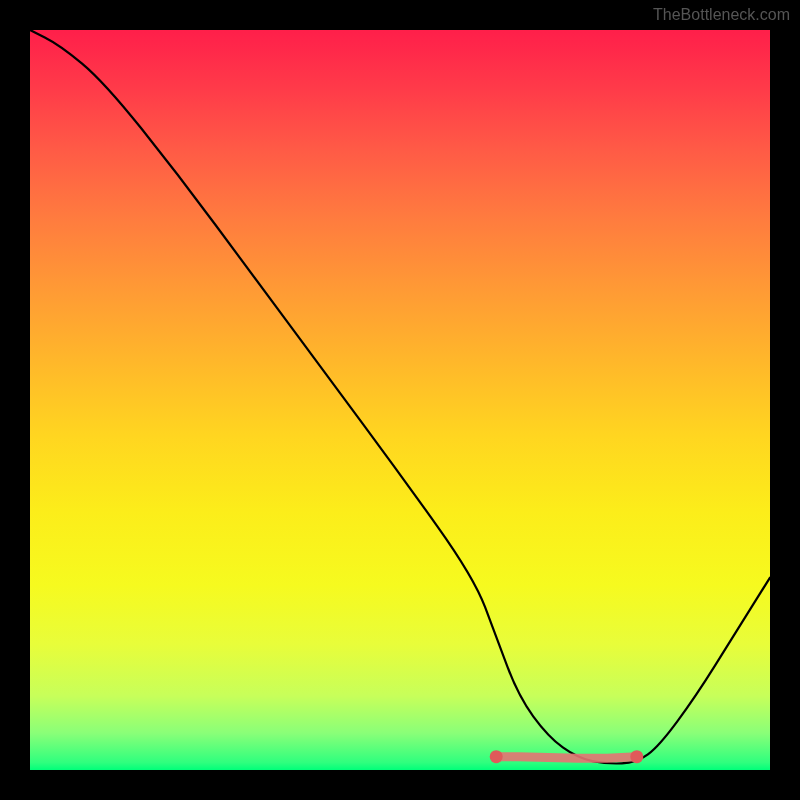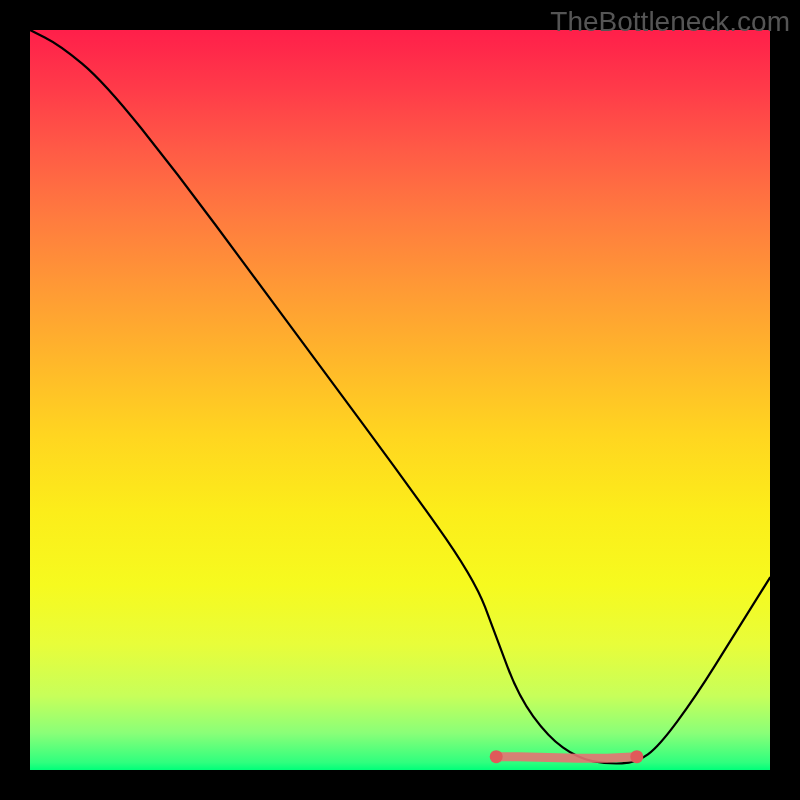--- a/index.html
+++ b/index.html
@@ -8,21 +8,21 @@
     height: 800px;
     background: #000;
     position: relative;
     font-family: Arial, sans-serif;
   }
   .watermark {
     position: absolute;
     top: 6px;
     right: 10px;
     color: #555;
-    font-size: 28px;
+    font-size: 16px;
     font-weight: normal;
     z-index: 10;
   }
   .plot-area {
     position: absolute;
     top: 30px;
     left: 30px;
     width: 740px;
     height: 740px;
     overflow: hidden;

